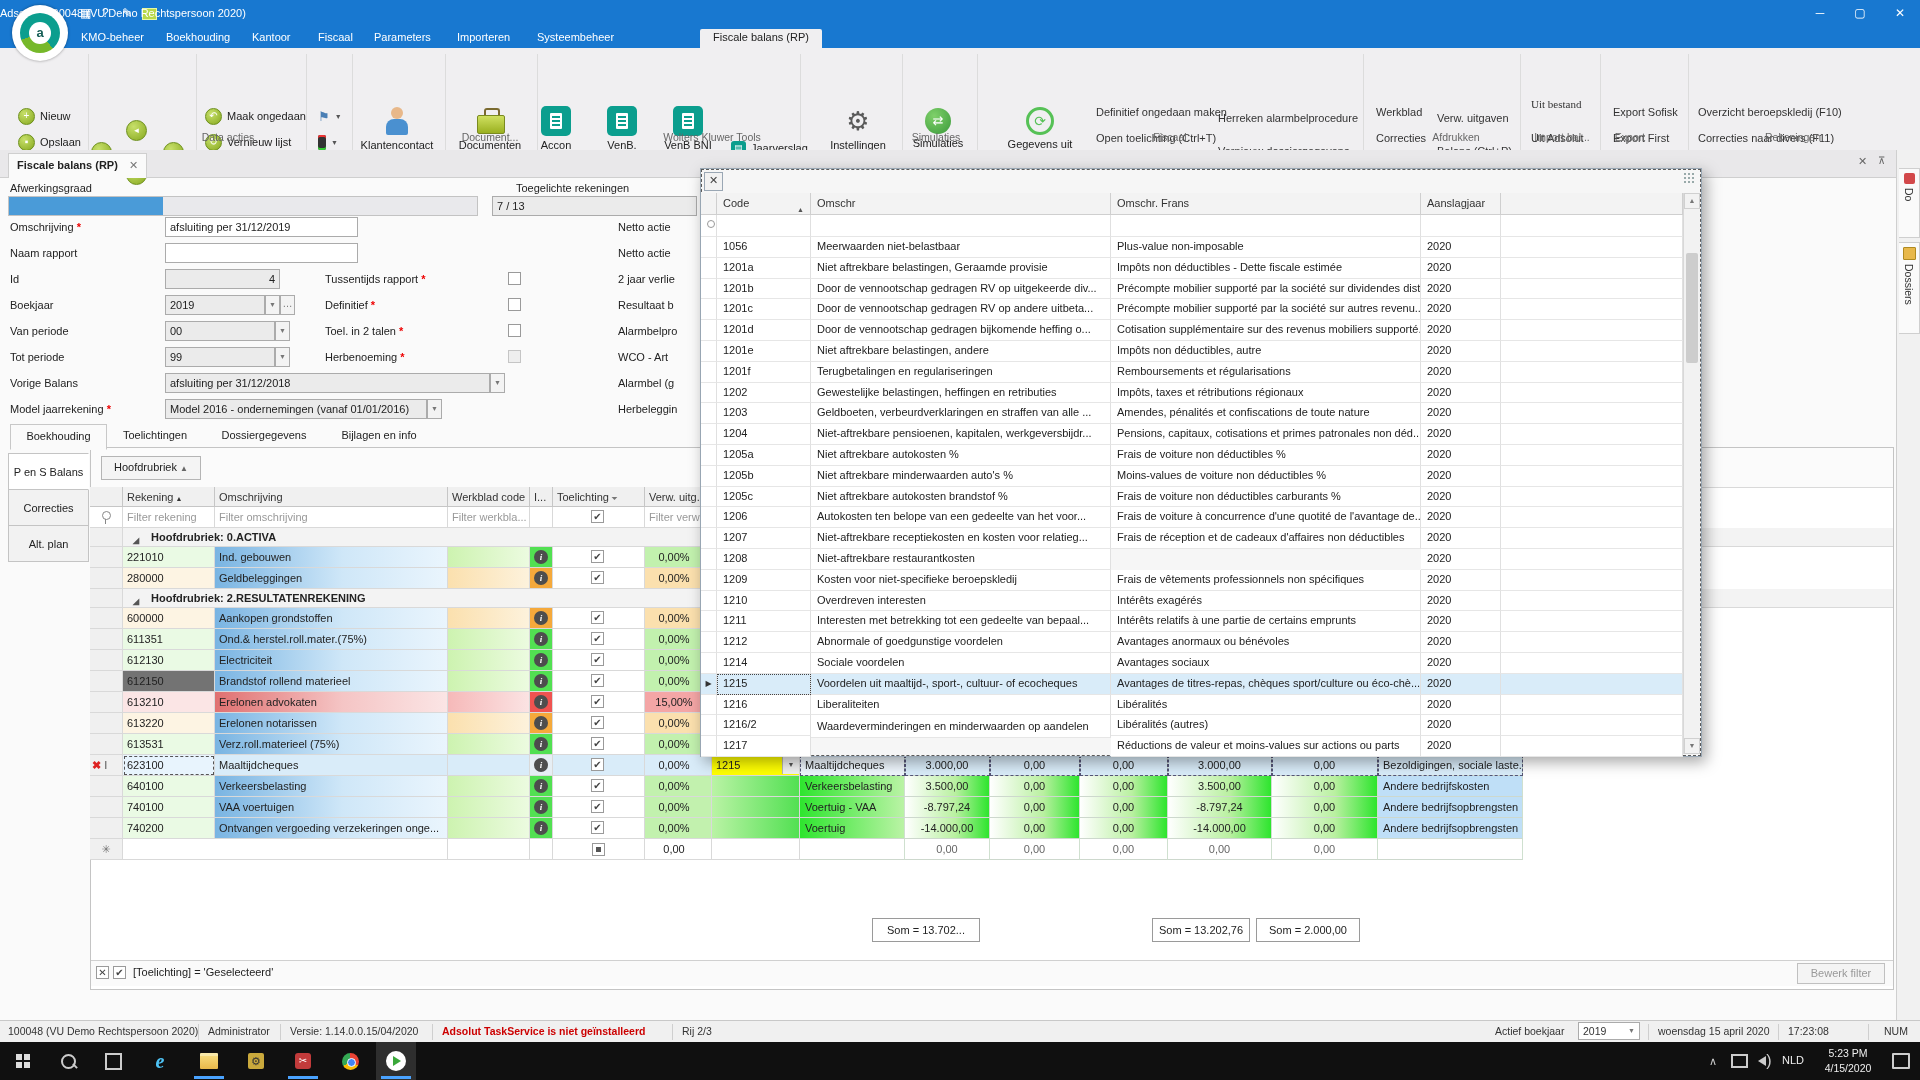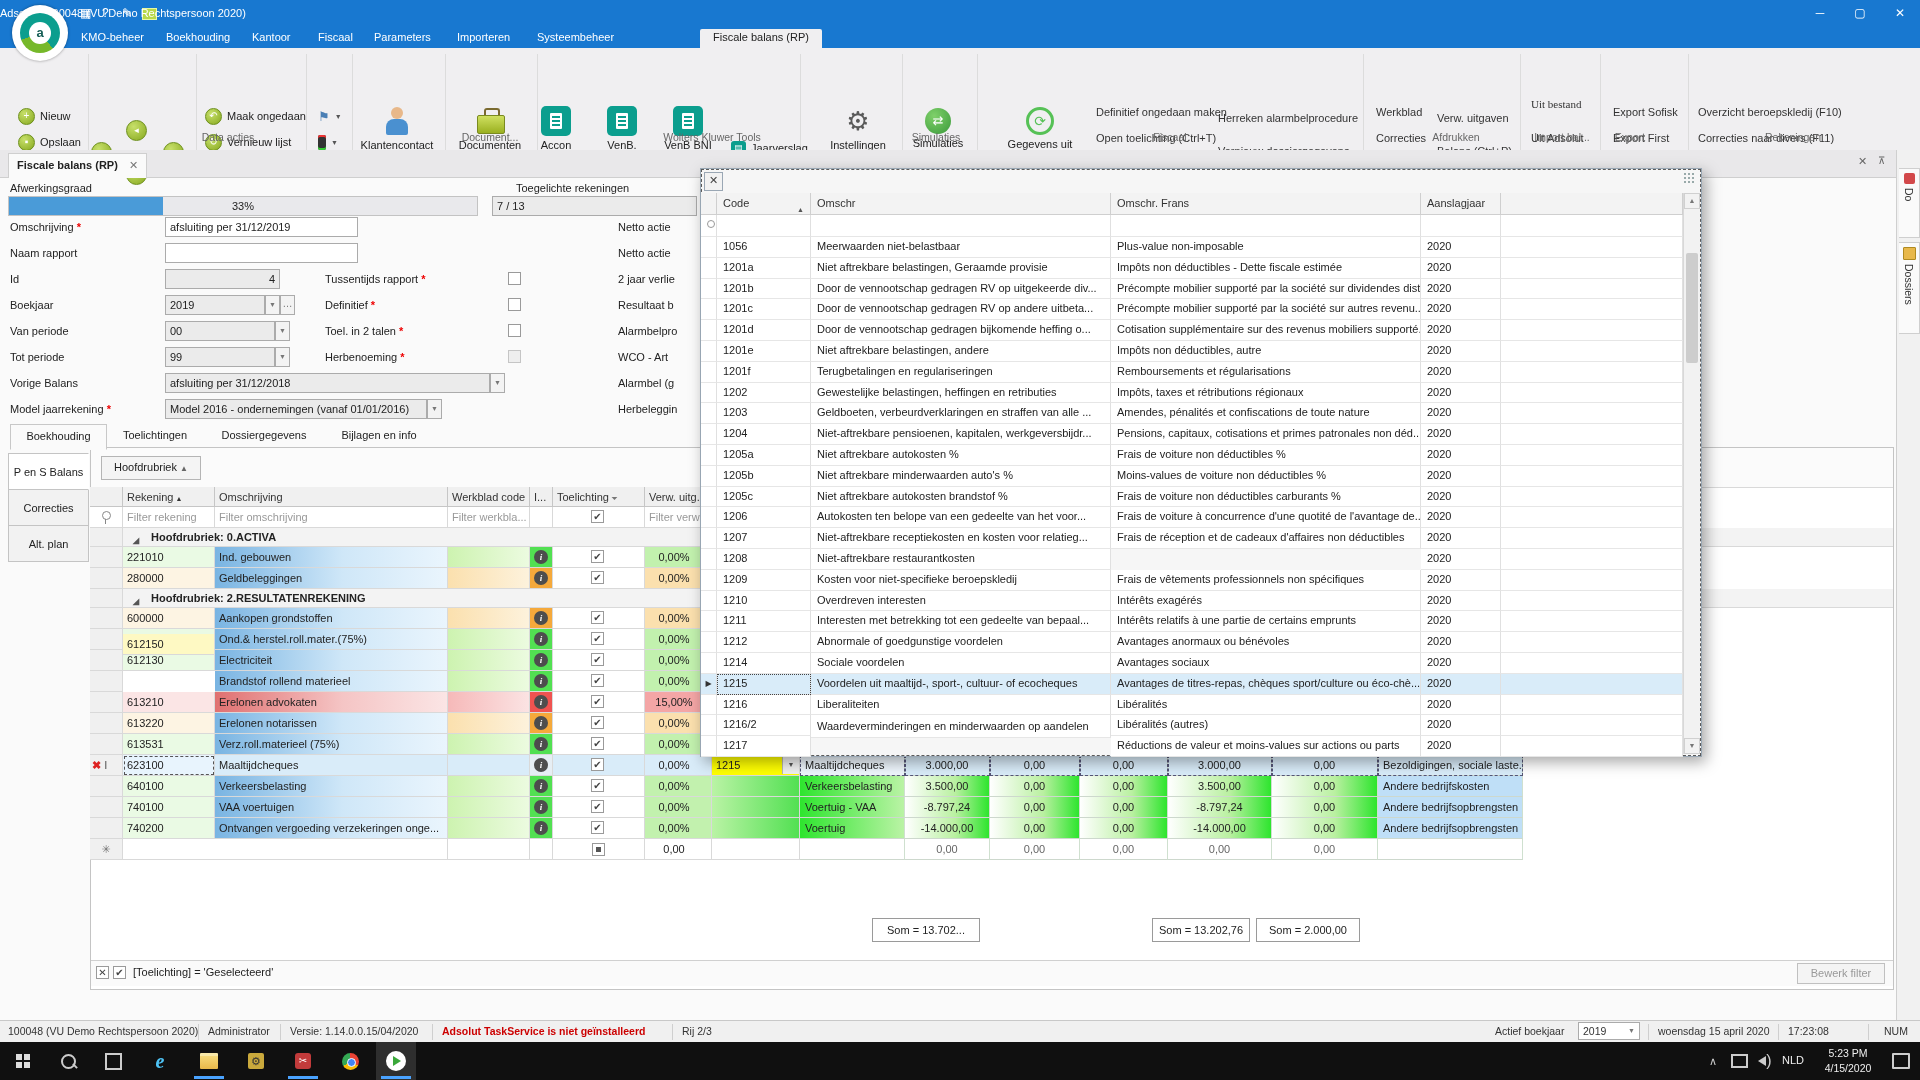--- a/index.html
+++ b/index.html
@@ -293,21 +293,20 @@
       <span>Fiscale balans (RP)</span>
       <span style="font-weight:normal;color:#777;margin-left:8px;">✕</span>
     </div>
     <span class="abs" style="left:1858px;top:5px;color:#666;">✕</span>
     <span class="abs" style="left:1878px;top:5px;color:#666;font-size:10px;">⊼</span>
   </div>
 
   <div class="flabel" style="left:10px;top:182px;">Afwerkingsgraad</div>
   <div class="abs" id="progress-track">
     <div id="progress-fill"></div>
-    <div id="progress-text">33%</div>
   </div>
   <div class="flabel" style="left:516px;top:182px;">Toegelichte rekeningen</div>
   <div class="finput gray" style="left:492px;top:196px;width:205px;">7 / 13</div>
 
   <div id="form-fields">
       <div class="flabel" style="left:10px;top:221px;">Omschrijving <span class="req">*</span></div>
       <div class="finput" style="left:165px;top:217px;width:193px;">afsluiting per 31/12/2019</div>
       <div class="flabel" style="left:10px;top:247px;">Naam rapport</div>
       <div class="finput" style="left:165px;top:243px;width:193px;"></div>
       <div class="flabel" style="left:10px;top:273px;">Id</div>
@@ -450,21 +449,21 @@
       <div class="gcell" style="left:448px;top:650px;width:82px;height:21px;background:linear-gradient(90deg,#cdf3b0,#ecfbe0);"></div>
       <div class="gcell" style="left:530px;top:650px;width:23px;height:21px;background:#52e052;padding:0;">
         <div class="info-badge" style="">i</div>
       </div>
       <div class="gcell" style="left:553px;top:650px;width:92px;height:21px;background:#fff;">
         <div class="chk" style="left:38px;top:3px;position:absolute;">✔</div>
       </div>
       <div class="gcell num" style="left:645px;top:650px;width:67px;height:21px;background:#c2f1ae;padding-right:12px;">0,00%</div>
       <div class="gcell" style="left:712px;top:650px;width:88px;height:21px;background:#fff;"></div>
       <div class="gcell" style="left:90px;top:671px;width:33px;height:21px;background:#f0f0f0;padding:0 2px;"></div>
-      <div class="gcell" style="left:123px;top:634px;width:92px;height:21px;background:#fef9c3;">612150</div>
+      <div class="gcell" style="left:123px;top:671px;width:92px;height:21px;background:#737373;">612150</div>
       <div class="gcell" style="left:215px;top:671px;width:233px;height:21px;background:linear-gradient(90deg,#79b4e2,#cfe7f8 55%,#eaf5fd);">Brandstof rollend materieel</div>
       <div class="gcell" style="left:448px;top:671px;width:82px;height:21px;background:linear-gradient(90deg,#cdf3b0,#ecfbe0);"></div>
       <div class="gcell" style="left:530px;top:671px;width:23px;height:21px;background:#52e052;padding:0;">
         <div class="info-badge" style="">i</div>
       </div>
       <div class="gcell" style="left:553px;top:671px;width:92px;height:21px;background:#fff;">
         <div class="chk" style="left:38px;top:3px;position:absolute;">✔</div>
       </div>
       <div class="gcell num" style="left:645px;top:671px;width:67px;height:21px;background:#c2f1ae;padding-right:12px;">0,00%</div>
       <div class="gcell" style="left:712px;top:671px;width:88px;height:21px;background:#fff;"></div>

